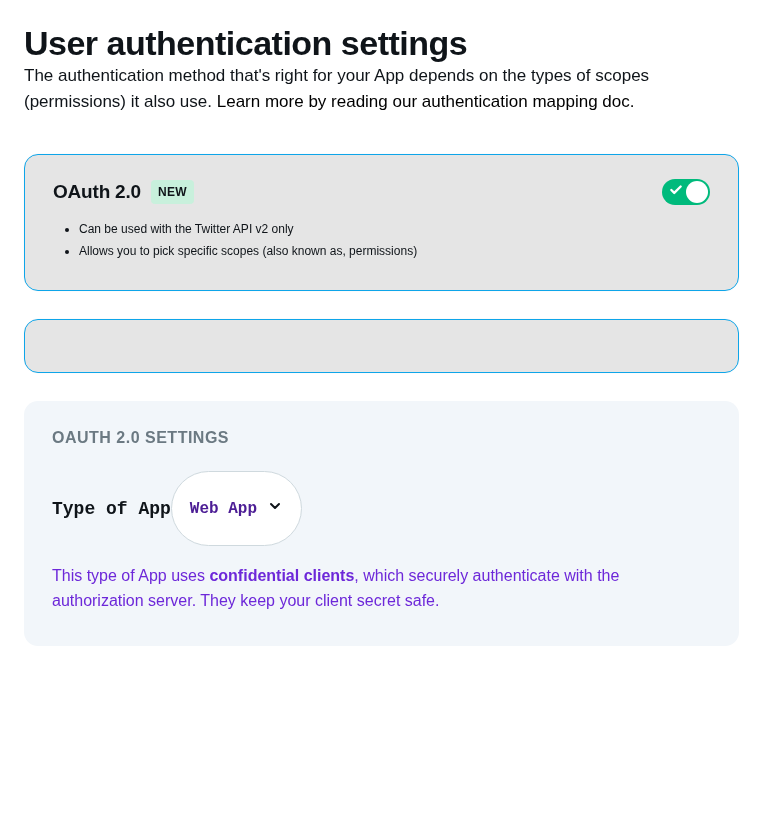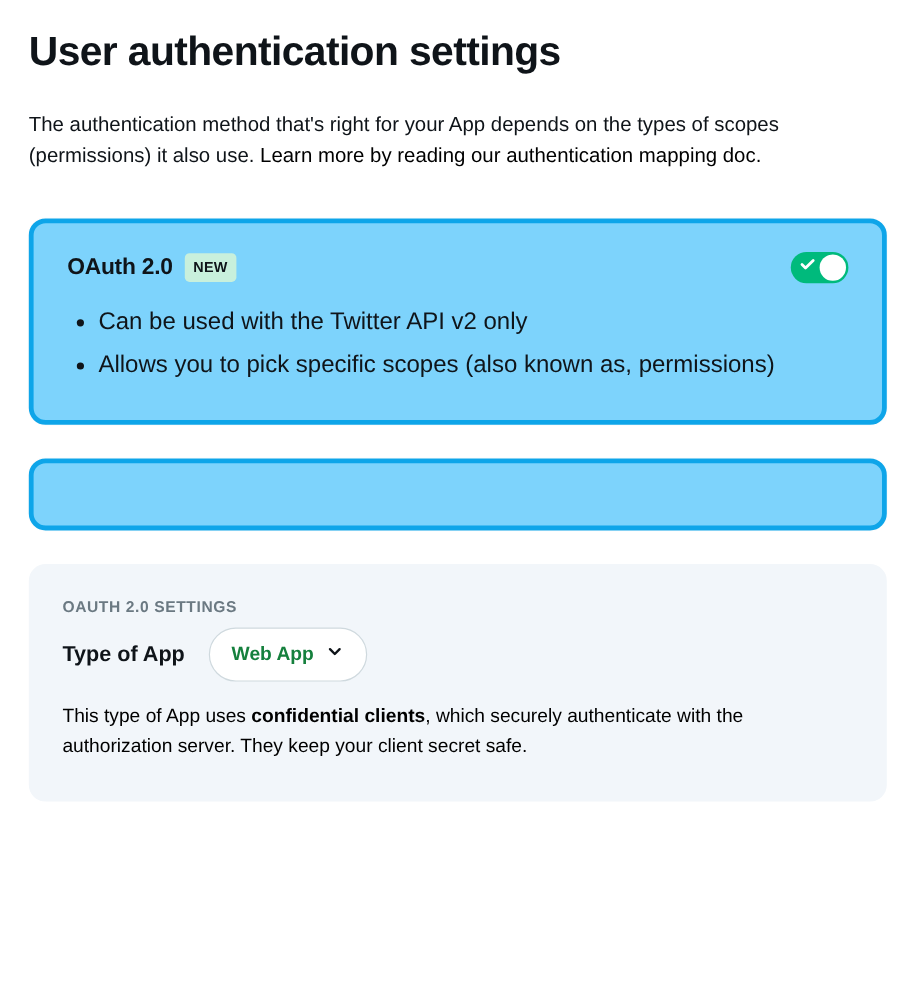--- a/index.html
+++ b/index.html
@@ -11,38 +11,37 @@
       font-family: -apple-system, BlinkMacSystemFont, "Segoe UI", Helvetica, Arial, sans-serif;
       width: 763px;
       background: #fff;
       color: #0f1419;
       padding: 24px;
     }
     .page-title {
       font-size: 34px;
       font-weight: 800;
       letter-spacing: -0.5px;
-      margin-bottom: 28px;
     }
     .intro {
       font-size: 17px;
       line-height: 1.5;
       color: #0f1419;
       margin-bottom: 40px;
     }
     .intro a {
       color: #000000;
       text-decoration: none;
     }
     .card {
-      border: 4px solid #0ea5e9;
+      border: 1px solid #0ea5e9;
       border-radius: 14px;
       padding: 24px 28px 28px;
       margin-bottom: 28px;
-      background: #7dd3fc;
+      background: #e5e5e5;
       box-shadow: 0 0 0 1px rgba(0,0,0,0.01);
     }
     .card-head {
       display: flex;
       align-items: center;
       justify-content: space-between;
       margin-bottom: 14px;
     }
     .card-title-wrap {
       display: flex;
@@ -104,63 +103,63 @@
     .toggle-x-mark {
       color: #6e767d;
       font-size: 13px;
       font-weight: 700;
     }
     ul.features {
       list-style: disc;
       margin-left: 26px;
     }
     ul.features li {
-      font-size: 20px;
+      font-size: 12px;
       line-height: 1.8;
       color: #0f1419;
     }
     .settings-panel {
       background: #f2f6fa;
       border-radius: 14px;
       padding: 28px 28px 32px;
     }
     .settings-label {
-      font-size: 13px;
+      font-size: 16px;
       font-weight: 700;
       letter-spacing: 0.5px;
       color: #6b7982;
-      margin-bottom: 10px;
+      margin-bottom: 24px;
     }
     .type-row {
       display: flex;
       align-items: center;
-      gap: 20px;
       margin-bottom: 18px;
+      font-family: Liberation Mono, monospace;
     }
     .type-label {
       font-size: 18px;
       font-weight: 800;
     }
     .dropdown {
       background: #fff;
       border: 1px solid #cfd9de;
       border-radius: 999px;
-      padding: 11px 18px;
+      padding: 26px 18px;
       display: inline-flex;
       align-items: center;
       gap: 10px;
       cursor: pointer;
       font-size: 16px;
       font-weight: 700;
-      color: #15803d;
+      color: #4c1d95;
     }
     .settings-desc {
       font-size: 16px;
       line-height: 1.55;
-      color: #000000;
+      color: #6d28d9;
     }
     .settings-desc .bold {
       font-weight: 700;
     }
   </style>
 </head>
 <body>
 
 <h1 class="page-title">User authentication settings</h1>
 

